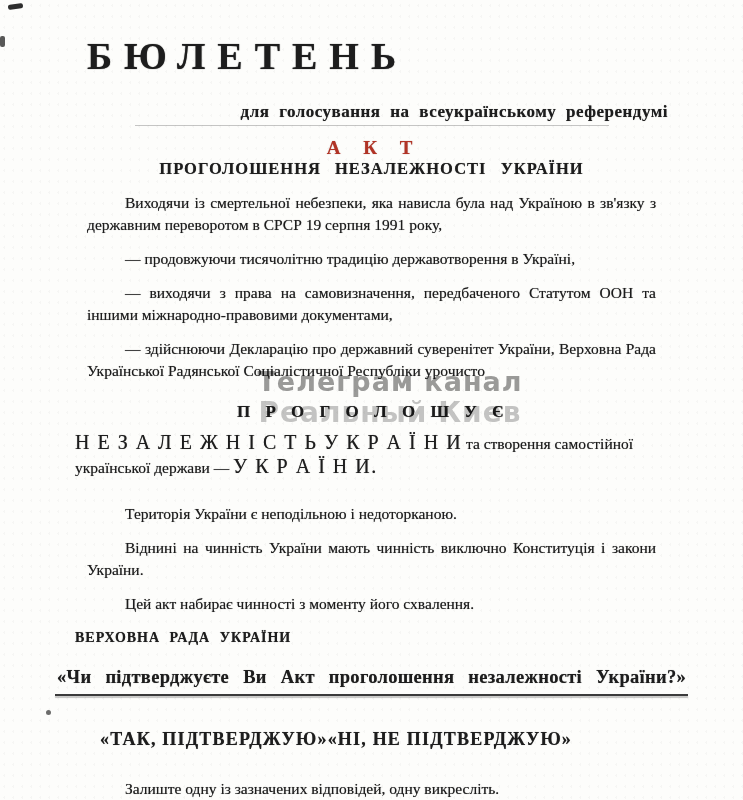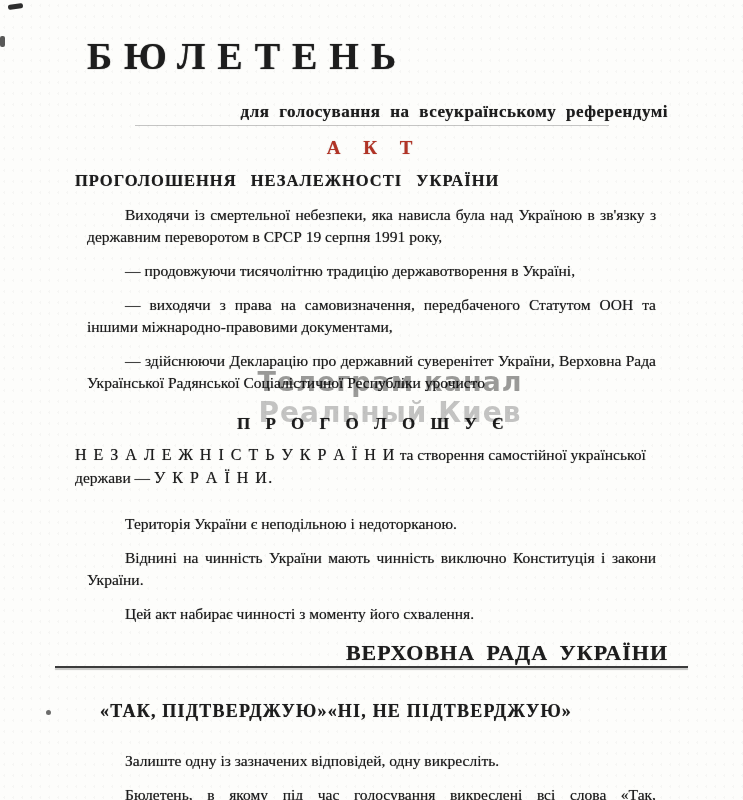--- a/index.html
+++ b/index.html
@@ -51,25 +51,26 @@
     text-align: center;
     font-size: 19px;
     font-weight: bold;
     letter-spacing: 4px;
     word-spacing: 10px;
     color: #b13325;
     margin-top: 11px;
     text-shadow: 0 0 1px rgba(120,30,20,0.5);
   }
   .act-subheading {
+    text-align: center;
     font-size: 16.5px;
     font-weight: bold;
     letter-spacing: 1px;
     word-spacing: 9px;
-    margin-top: 12px;
+    margin-top: 0;
   }
   .body-text p {
     margin: 12px;
     font-size: 15.5px;
     line-height: 22px;
     text-align: justify;
     text-indent: 38px;
   }
   .preamble { margin-top: 13px; }
   .proclaim-word {
@@ -80,28 +81,28 @@
     word-spacing: 6px;
     margin: 20px 0 9px 0;
   }
   .proclamation {
     font-size: 15.5px;
     line-height: 23px;
     text-align: left;
   }
   .proclamation .spaced {
     letter-spacing: 1.5px;
-    font-size: 16px;
+    font-size: 20px;
   }
   .provisions { margin-top: 24px; }
   .provisions p + p { margin-top: 1px; }
   .provisions p:last-child { margin-top: 8px; }
   .signature {
-    text-align: right;
-    font-size: 22px;
+    text-align: left;
+    font-size: 14px;
     font-weight: bold;
     letter-spacing: 1px;
     word-spacing: 5px;
     margin-top: 15px;
   }
   .date-line {
     font-size: 16px;
     margin-top: 17px;
   }
   .question {
@@ -188,20 +189,21 @@
 
     <div class="body-text provisions ink">
       <p>Територія України є неподільною і недоторканою.</p>
       <p>Віднині на чинність України мають чинність виключно Конституція і закони України.</p>
       <p>Цей акт набирає чинності з моменту його схвалення.</p>
     </div>
 
     <div class="signature ink">ВЕРХОВНА РАДА УКРАЇНИ</div>
 
 
+    <div class="question ink">«Чи підтверджуєте Ви Акт проголошення незалежності України?»</div>
     <div class="question-rule"></div>
 
     <div class="answers">
       <span class="ink">«ТАК, ПІДТВЕРДЖУЮ»</span>
       <span class="ink">«НІ, НЕ ПІДТВЕРДЖУЮ»</span>
     </div>
 
     <div class="body-text instructions ink">
       <p>Залиште одну із зазначених відповідей, одну викресліть.</p>
       <p>Бюлетень, в якому під час голосування викреслені всі слова «Так, підтверджую» та «Ні, не підтверджую» або не викреслене жодне слово, визнається недійсним.</p>

